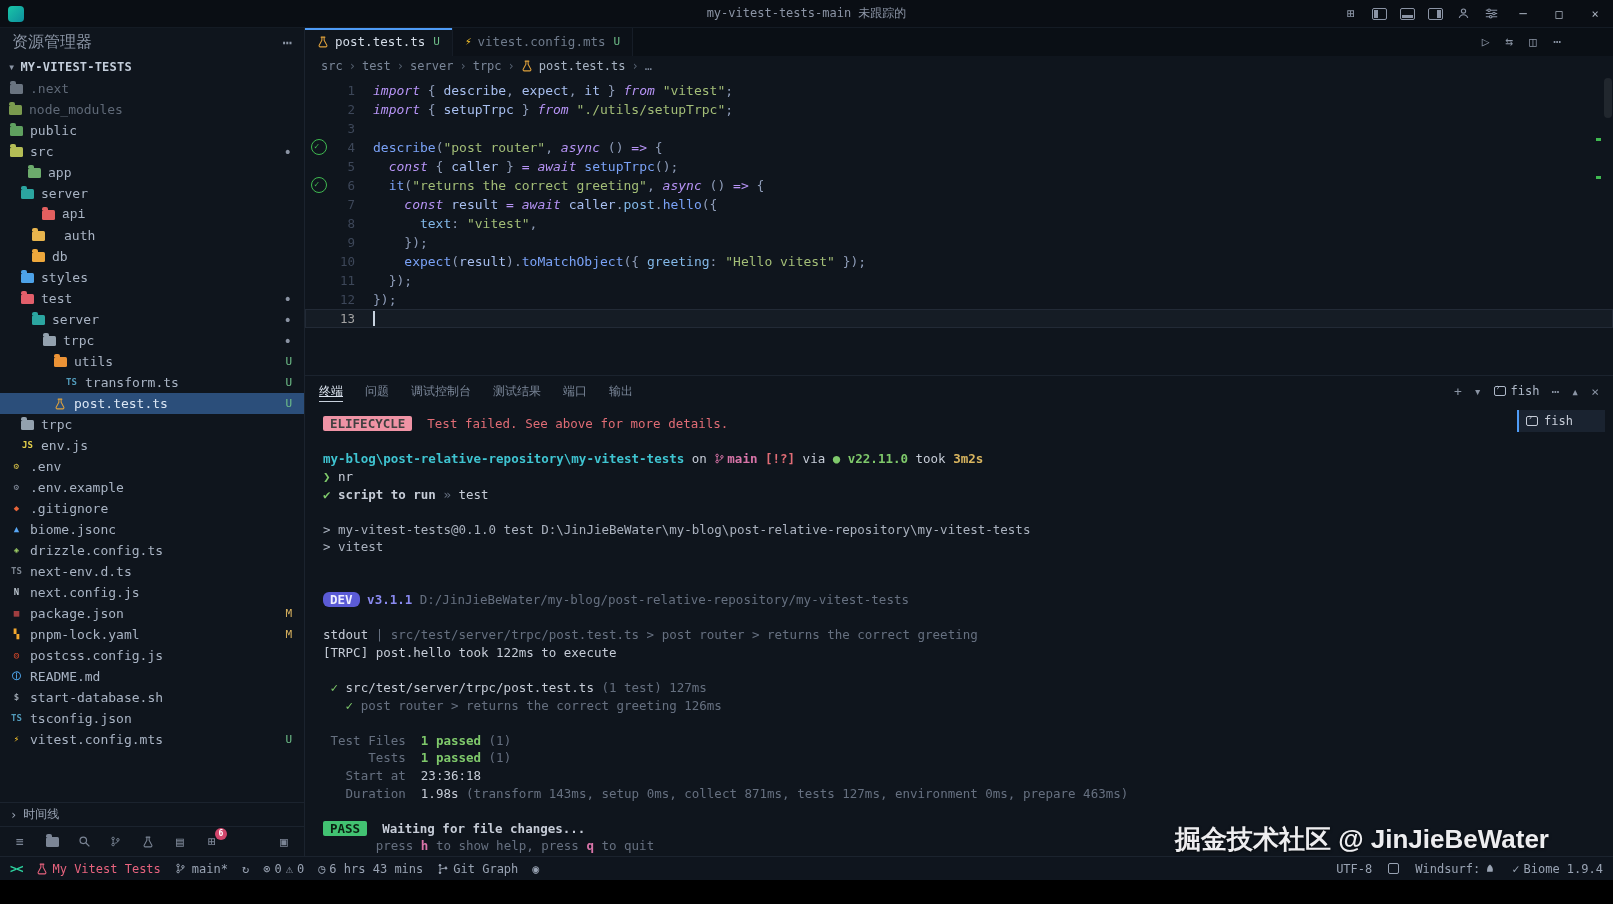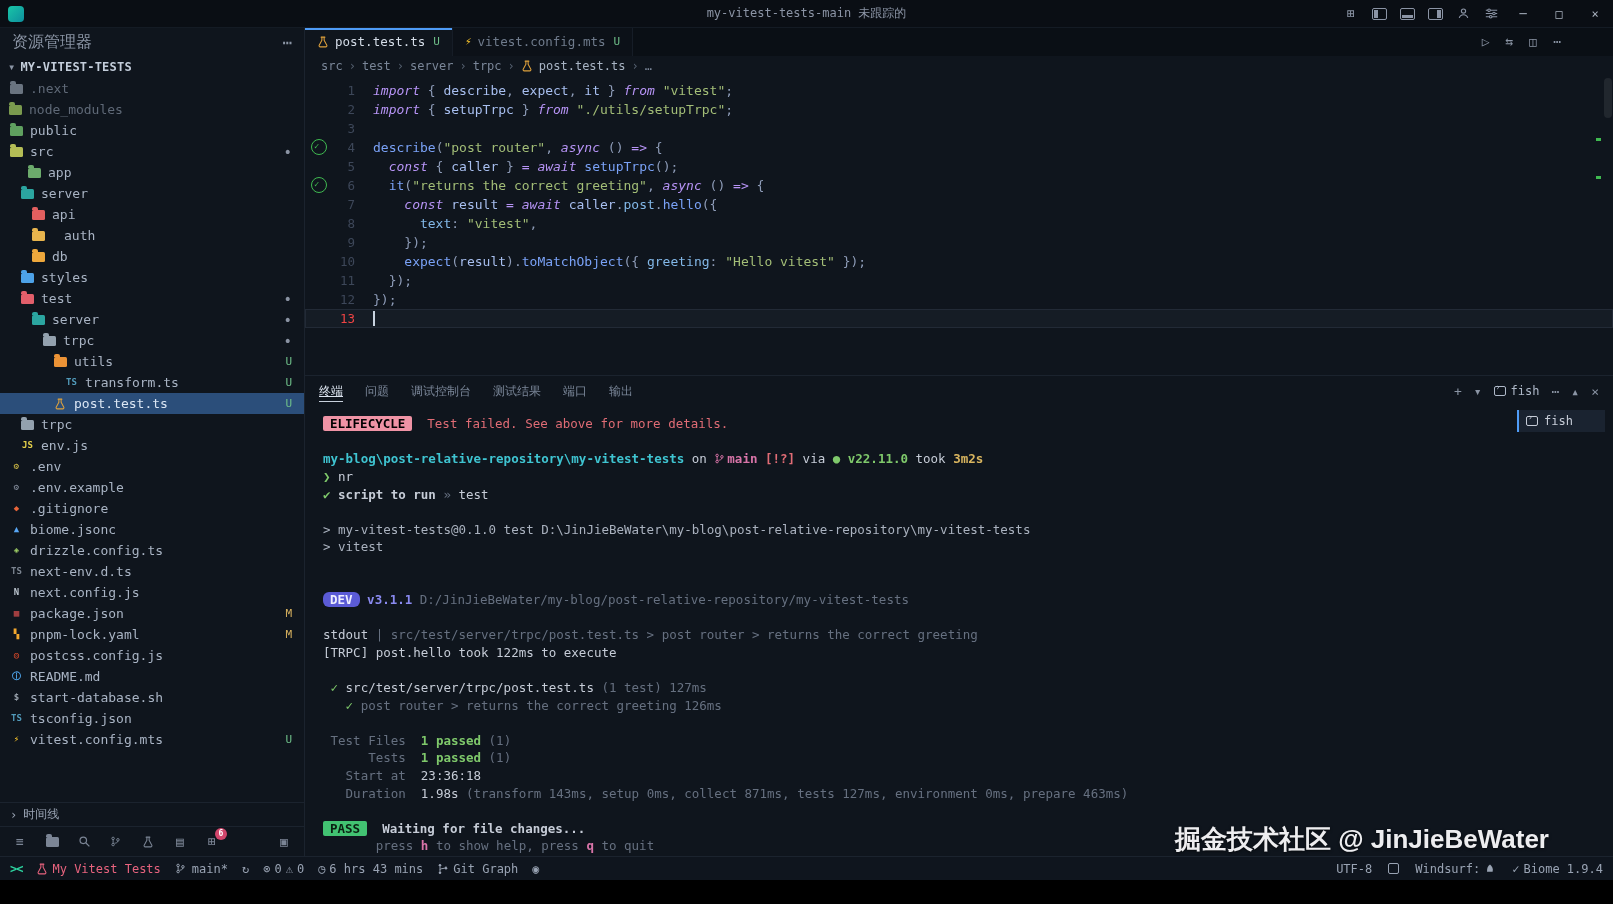--- a/index.html
+++ b/index.html
@@ -62,21 +62,21 @@
   .breadcrumb .bc-file{color:#a8b4c4;}
   .bc-fico{display:inline-flex;color:#e0a23c;}
   
   .code-wrap{height:300px;position:relative;background:#0f151d;padding-top:5px;}
   .code-line{display:flex;height:19px;align-items:center;}
   .code-line.current{background:rgba(110,130,160,0.07);box-shadow:inset 0 0 0 1px rgba(110,130,160,0.14);}
   .deco{width:16px;height:16px;flex:none;margin-left:6px;position:relative;}
   .deco-check{border:1.5px solid #3fb950;border-radius:50%;}
   .deco-check::after{content:"✓";position:absolute;left:2px;top:0px;font-size:9px;line-height:12px;color:#3fb950;font-weight:700;}
   .lnum{width:28px;text-align:right;color:#3d4759;font-size:12.5px;flex:none;margin-right:18px;}
-  .current .lnum{color:#ef4444;}
+  .current .lnum{color:#a3a3a3;}
   .ltext{white-space:pre;font-size:13px;}
   .kw{color:#b794f6;font-style:italic;}
   .fn{color:#7aa2f7;}
   .vr{color:#a8bff0;}
   .st{color:#a3be77;}
   .pr{color:#83b8e8;}
   .op{color:#b794f6;}
   .pu{color:#8e9cb8;}
   .cursor{display:inline-block;width:1.5px;height:15px;background:#c8d3e0;vertical-align:middle;}
   .scrollbar{position:absolute;top:0;right:0;width:10px;height:100%;}
@@ -98,21 +98,21 @@
   .c-fg{color:#c6ccd7;}
   .c-fg2{color:#aab2bf;}
   .c-dim{color:#667080;}
   .c-green{color:#7fc96b;}
   .c-red{color:#e06c75;}
   .c-magenta{color:#d874a8;}
   .c-yellow{color:#d9b55f;}
   .c-cyan{color:#3fc4d1;}
   .c-violet{color:#8a8af0;}
   .b{font-weight:700;}
-  .badge-eli{background:#ef93a5;color:#000000;padding:0 7px;border-radius:2px;font-weight:700;}
+  .badge-eli{background:#ef93a5;color:#404040;padding:0 7px;border-radius:2px;font-weight:700;}
   .badge-dev{background:#5b5bd6;color:#eef;padding:0 7px;border-radius:6px;font-weight:700;}
   .badge-pass{background:#42c272;color:#0b1f12;padding:0 7px;border-radius:2px;font-weight:700;}
   .term-side{width:96px;flex:none;padding-top:4px;}
   .term-item{display:flex;align-items:center;gap:6px;height:22px;background:#1a2330;border-left:2px solid #4f9cf7;font-size:12px;color:#c6ccd7;padding:0 7px;margin-right:8px;cursor:pointer;}
   
   .statusbar{height:24px;background:#0f151e;border-top:1px solid #1b232e;display:flex;align-items:center;font-size:12px;color:#99a3b3;padding:0 10px;gap:14px;}
   .sb-item{display:inline-flex;align-items:center;gap:4px;cursor:pointer;white-space:nowrap;}
   .sb-remote{color:#2dd4a0;font-weight:700;letter-spacing:-1px;}
   .sb-testing{color:#e8637e;}
   .sb-right{margin-left:auto;display:flex;align-items:center;gap:16px;}
@@ -192,21 +192,21 @@
               <span class="tbadge bd">•</span>
             </div>
             <div class="trow" style="padding-left: 28px;">
               <span class="fico-folder" style="color: rgb(108, 171, 108);"></span>
               <span class="tname">app</span>
             </div>
             <div class="trow" style="padding-left: 21px;">
               <span class="fico-folder" style="color: rgb(43, 165, 160);"></span>
               <span class="tname">server</span>
             </div>
-            <div class="trow" style="padding-left: 32px;">
+            <div class="trow" style="padding-left: 42px; font-family: Liberation Mono, monospace;">
               <span class="fico-folder" style="color: rgb(226, 95, 95);"></span>
               <span class="tname">api</span>
             </div>
             <div class="trow" style="padding-left: 32px; gap: 12px;">
               <span class="fico-folder" style="color: rgb(232, 180, 77);"></span>
               <span class="tname">auth</span>
             </div>
             <div class="trow" style="padding-left: 32px;">
               <span class="fico-folder" style="color: rgb(237, 167, 60);"></span>
               <span class="tname">db</span>

